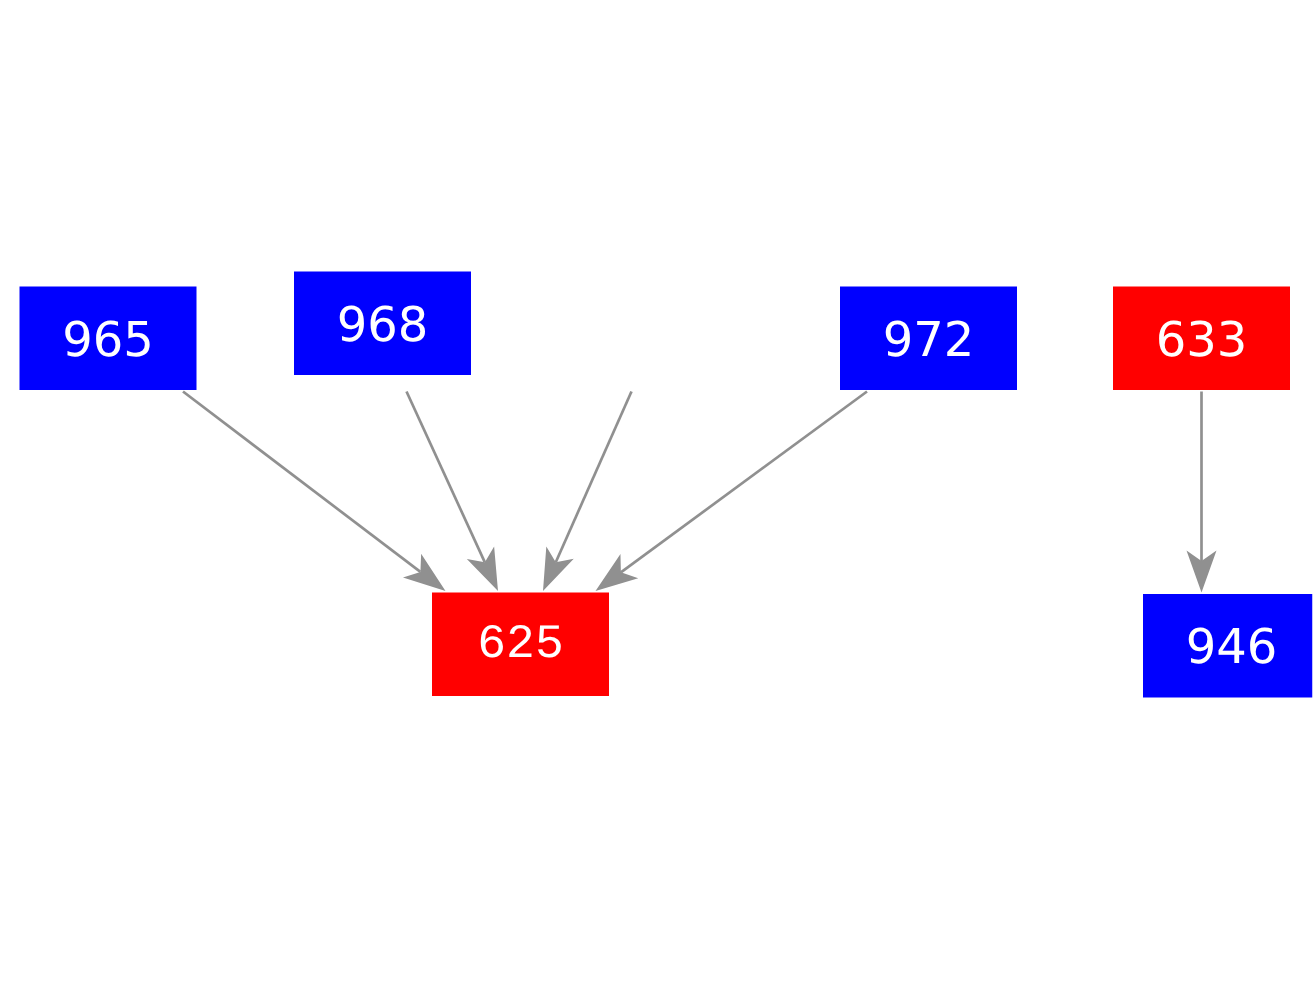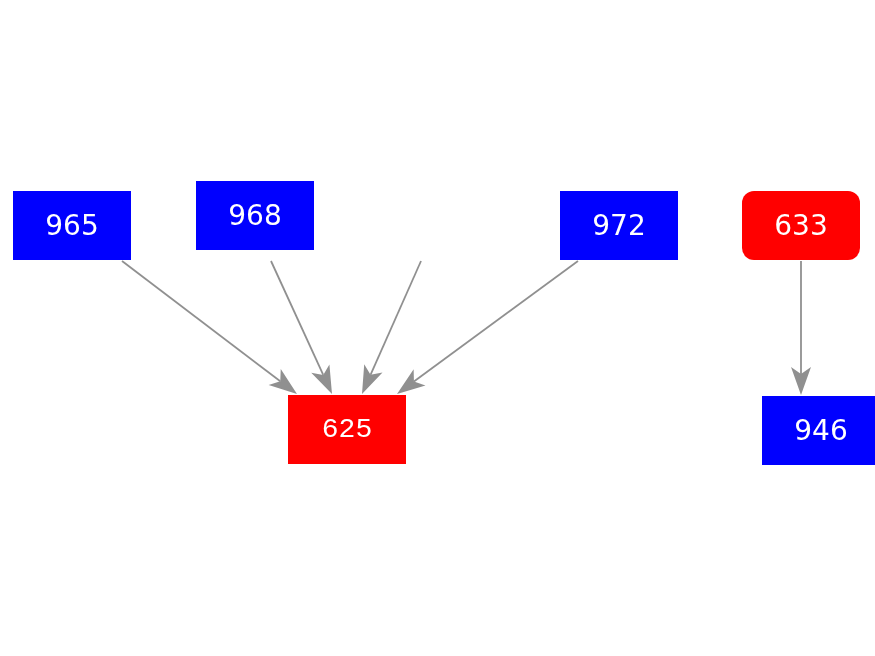--- a/index.html
+++ b/index.html
@@ -21,21 +21,21 @@
     top: 0;
     width: 875px;
     height: 656px;
   }
   .node {
     position: absolute;
     display: flex;
     align-items: center;
     justify-content: center;
     color: #ffffff;
-    font-size: 28px;
+    font-size: 32px;
     line-height: 1;
     user-select: none;
   }
 </style>
 </head>
 <body>
 
 <div class="canvas">
   <svg class="edge-layer" viewBox="0 0 875 656" xmlns="http://www.w3.org/2000/svg">
       <g>
@@ -62,21 +62,21 @@
 
 <div class="node" style="left: 13px; top: 191px; width: 118px; height: 69px; background: rgb(0, 0, 255); color: rgb(255, 255, 255);">
       <span>965</span>
     </div>
     <div class="node" style="left: 196px; top: 181px; width: 118px; height: 69px; background: rgb(0, 0, 255); color: rgb(255, 255, 255);">
       <span>968</span>
     </div>
     <div class="node" style="left: 560px; top: 191px; width: 118px; height: 69px; background: rgb(0, 0, 255); color: rgb(255, 255, 255);">
       <span>972</span>
     </div>
-    <div class="node" style="left: 742px; top: 191px; width: 118px; height: 69px; background: rgb(255, 0, 0); color: rgb(255, 255, 255); border-radius: 12px;">
+    <div class="node" style="left: 742px; top: 191px; width: 118px; height: 69px; background: rgb(255, 0, 0); color: rgb(255, 255, 255);">
       <span>633</span>
     </div>
     <div class="node" style="left: 288px; top: 395px; width: 118px; height: 69px; background: rgb(255, 0, 0); color: rgb(255, 255, 255); font-family: Liberation Mono, monospace;">
       <span>625</span>
     </div>
     <div class="node" style="left: 762px; top: 396px; width: 118px; height: 69px; background: rgb(0, 0, 255); color: rgb(255, 255, 255);">
       <span>946</span>
     </div>
   </div>
 

